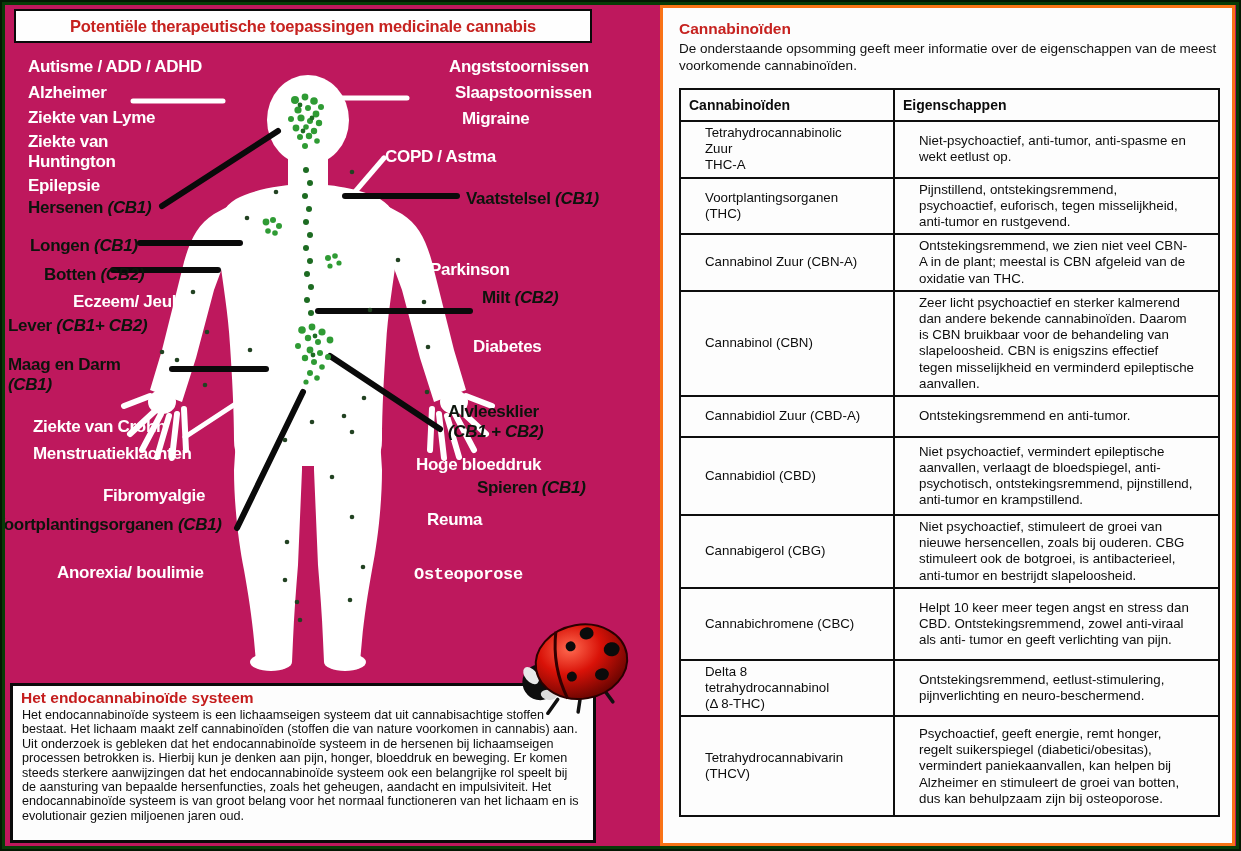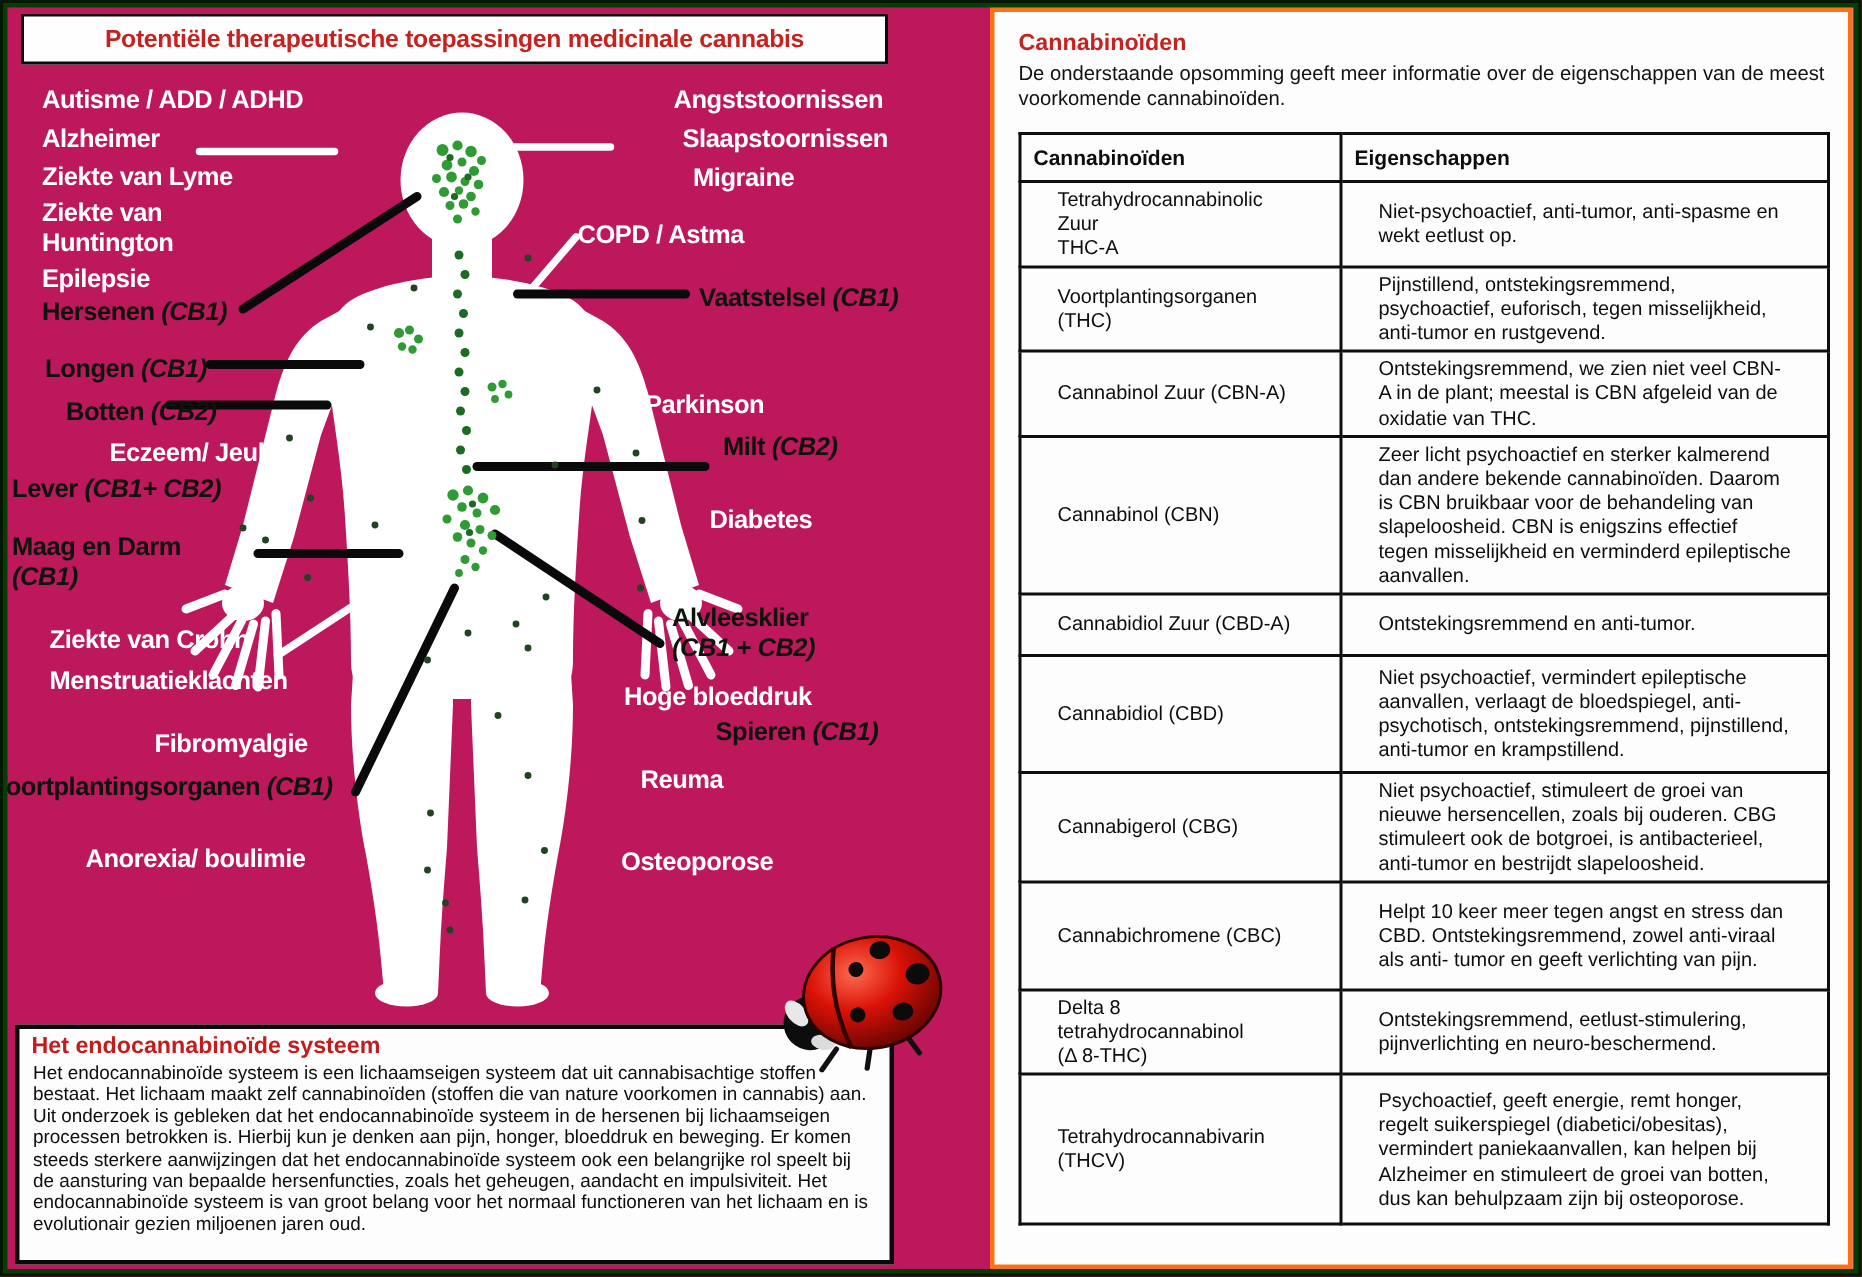--- a/index.html
+++ b/index.html
@@ -223,21 +223,21 @@
         <div class="lbl white" style="left: 462px; top: 109px;"><span>Migraine</span></div>
         <div class="lbl white" style="left: 385px; top: 147px;"><span>COPD / Astma</span></div>
         <div class="lbl black" style="left: 466px; top: 189px;"><span>Vaatstelsel</span> <span class="cb">(CB1)</span></div>
         <div class="lbl white" style="left: 430px; top: 260px;"><span>Parkinson</span></div>
         <div class="lbl black" style="left: 482px; top: 288px;"><span>Milt</span> <span class="cb">(CB2)</span></div>
         <div class="lbl white" style="left: 473px; top: 337px;"><span>Diabetes</span></div>
         <div class="lbl black" style="left: 448px; top: 402px;"><span>Alvleesklier</span><br><span class="cb">(CB1 + CB2)</span></div>
         <div class="lbl white" style="left: 416px; top: 455px;"><span>Hoge bloeddruk</span></div>
         <div class="lbl black" style="left: 477px; top: 478px;"><span>Spieren</span> <span class="cb">(CB1)</span></div>
         <div class="lbl white" style="left: 427px; top: 510px;"><span>Reuma</span></div>
-        <div class="lbl white" style="left: 414px; top: 565px;"><span>Osteoporose</span></div>
+        <div class="lbl white" style="left: 414px; top: 565px; font-family: Liberation Mono, monospace;"><span>Osteoporose</span></div>
       </div>
 
     <div id="info-box">
       <h2>Het endocannabinoïde systeem</h2>
       <p>Het endocannabinoïde systeem is een lichaamseigen systeem dat uit cannabisachtige stoffen bestaat. Het lichaam maakt zelf cannabinoïden (stoffen die van nature voorkomen in cannabis) aan. Uit onderzoek is gebleken dat het endocannabinoïde systeem in de hersenen bij lichaamseigen processen betrokken is. Hierbij kun je denken aan pijn, honger, bloeddruk en beweging. Er komen steeds sterkere aanwijzingen dat het endocannabinoïde systeem ook een belangrijke rol speelt bij de aansturing van bepaalde hersenfuncties, zoals het geheugen, aandacht en impulsiviteit. Het endocannabinoïde systeem is van groot belang voor het normaal functioneren van het lichaam en is evolutionair gezien miljoenen jaren oud.</p>
     </div>
 
     <svg id="ladybug" viewBox="0 0 150 100">
       <defs>
         <radialGradient id="lbgrad" cx="40%" cy="30%" r="75%">

